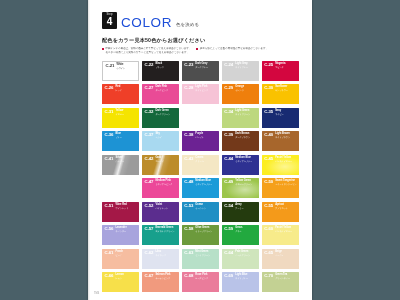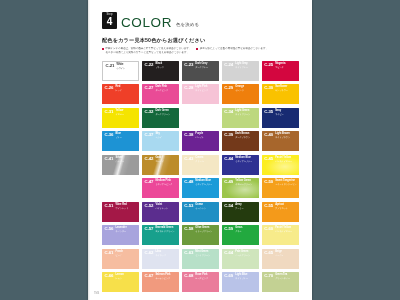--- a/index.html
+++ b/index.html
@@ -24,21 +24,21 @@
 
   
   .hdr { display:flex; align-items:flex-end; gap:4px; }
   .step-badge {
     width:15px; height:17px; background:#141414; color:#fff;
     border-radius:1px; display:flex; flex-direction:column;
     align-items:center; justify-content:center; flex:none;
   }
   .step-badge .s-word { font-size:2.6px; letter-spacing:.2px; line-height:1; opacity:.92; }
   .step-badge .s-num  { font-size:10px; font-weight:700; line-height:1; margin-top:.5px; }
-  .hdr-title { font-size:13.5px; letter-spacing:.6px; color:#14532d; line-height:1; font-weight:400; }
+  .hdr-title { font-size:13.5px; letter-spacing:.6px; color:#1d4ed8; line-height:1; font-weight:400; }
   .hdr-sub { font-size:4.4px; color:#3a3a3a; line-height:1; padding-bottom:1.5px; letter-spacing:.2px; }
 
   
   .lead { margin-top:8px; font-size:5.2px; font-weight:700; color:#1d1d1d; letter-spacing:.15px; }
   .notes { margin-top:3px; display:flex; flex-wrap:wrap; gap:0 5px; }
   .note { display:flex; align-items:flex-start; gap:1.4px; font-size:2.5px; color:#444; line-height:1.35; }
   .note .bullet { width:2px; height:2px; background:#c8103e; flex:none; margin-top:.6px; }
   .note-wide { flex-basis:100%; margin-top:.8px; padding-left:3.4px; }
 
   

